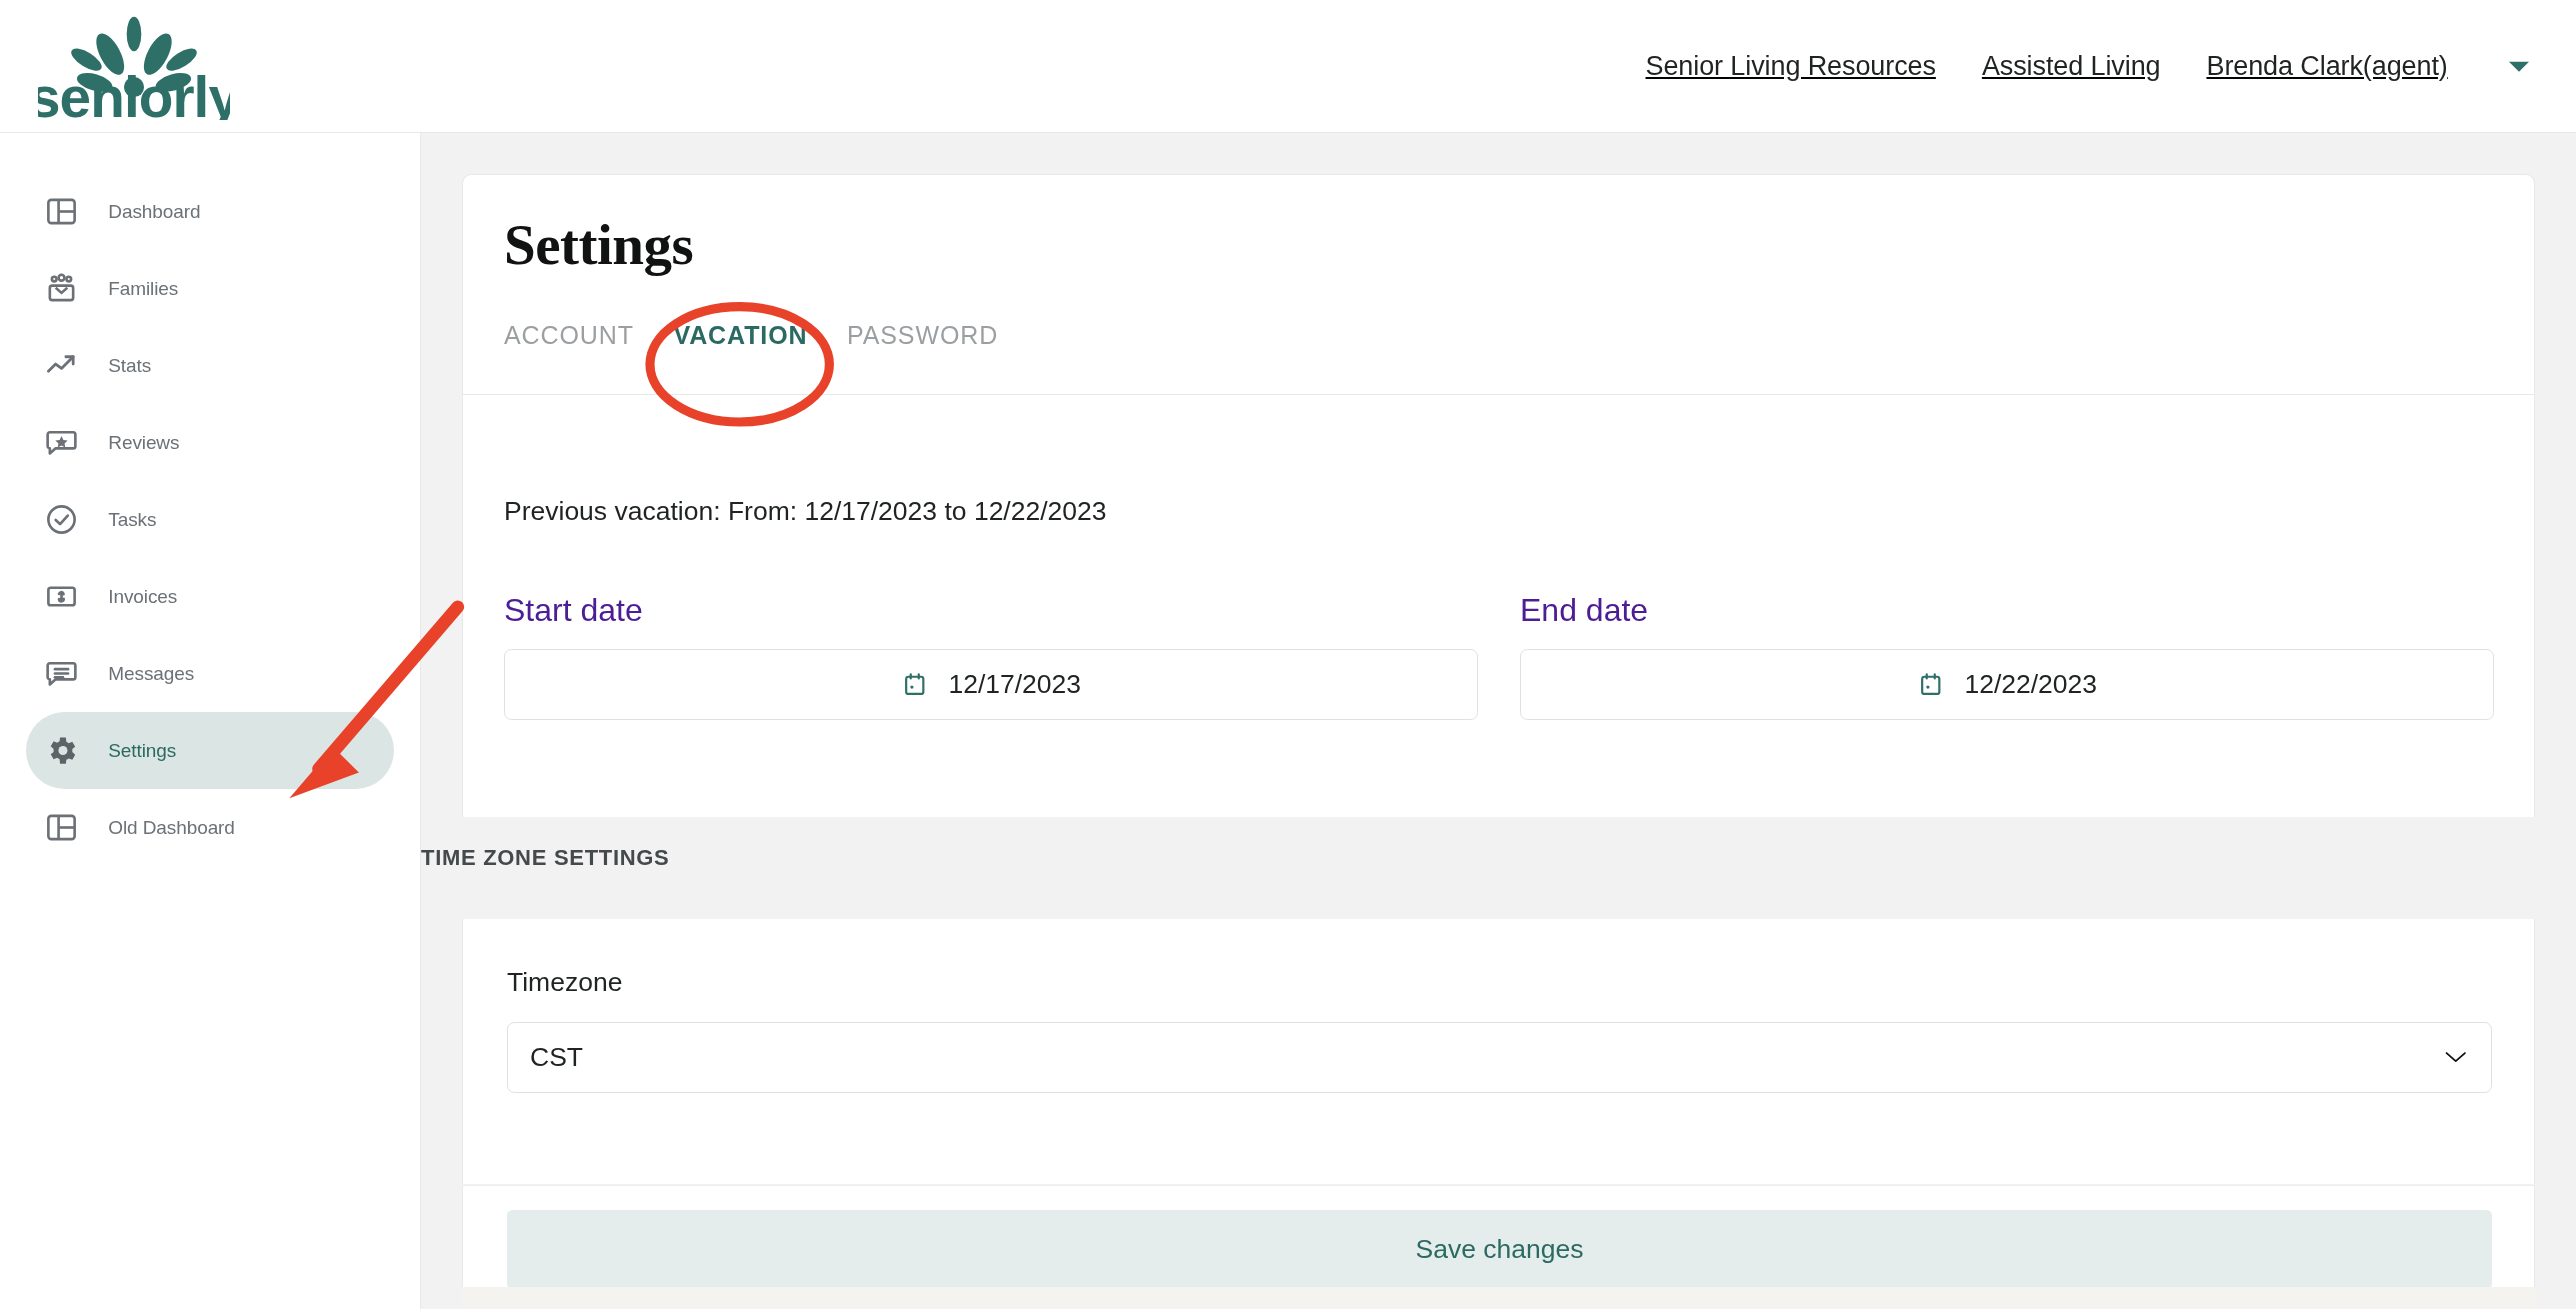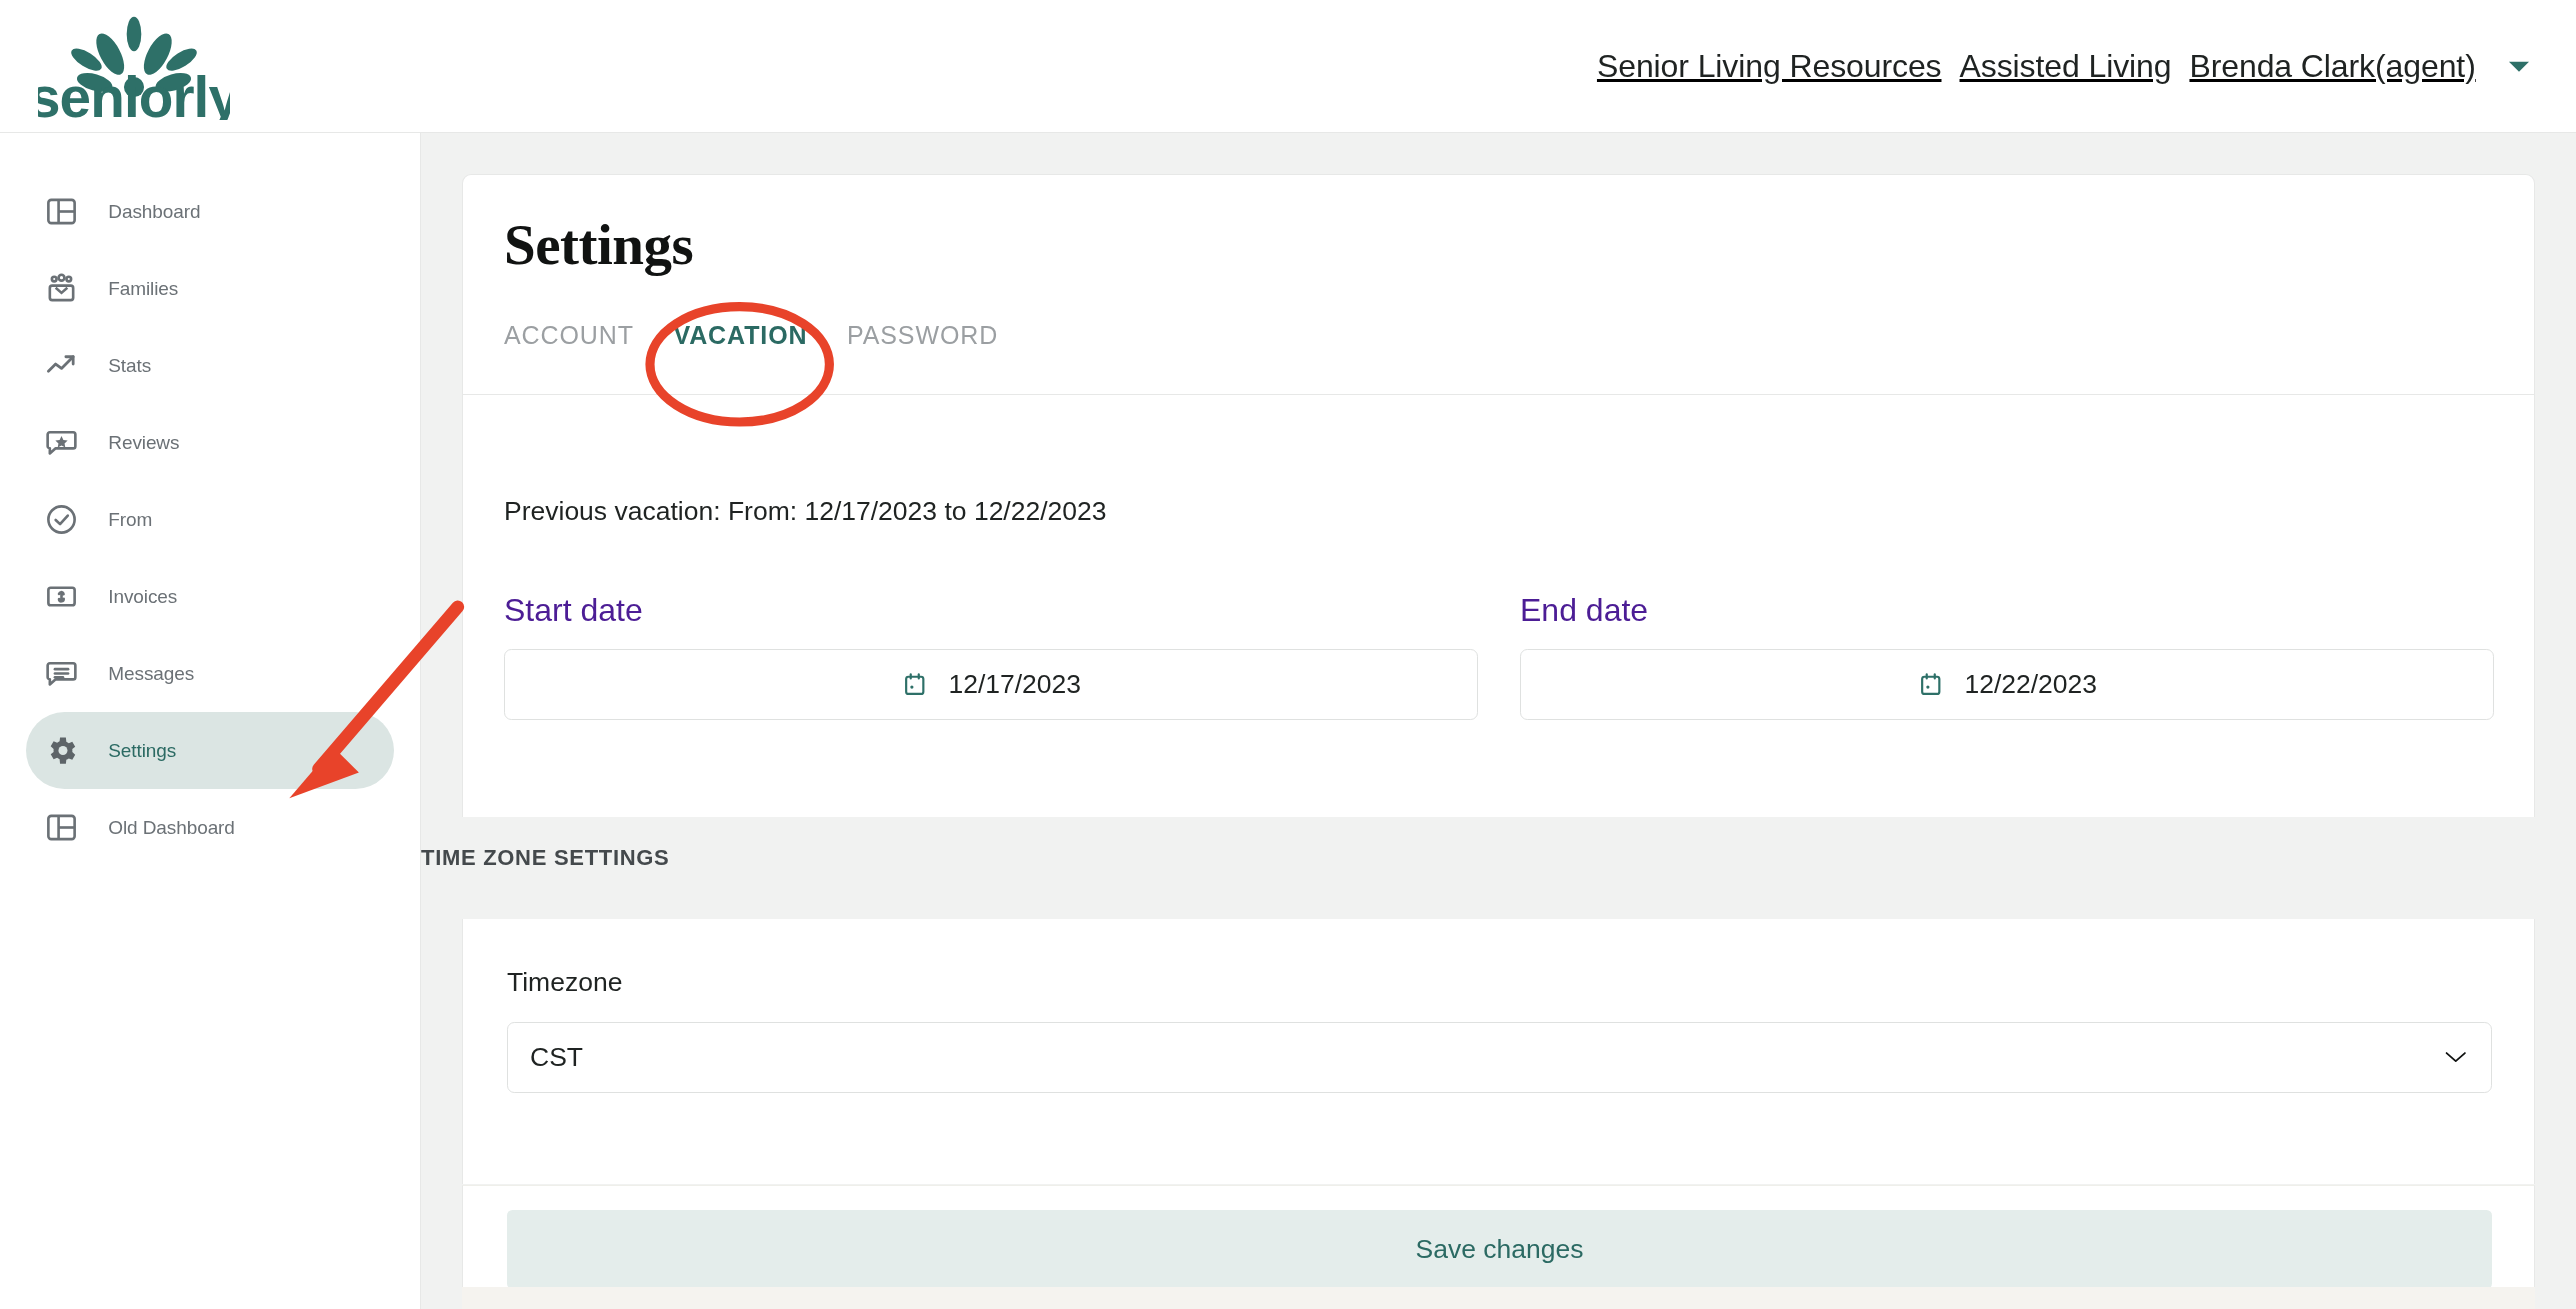--- a/index.html
+++ b/index.html
@@ -14,22 +14,22 @@
   
   .header {
     position: absolute; left:0; top:0; width:2576px; height:133px;
     background:#ffffff; border-bottom:0.9px solid #e7e8e7;
     display:flex; align-items:center; justify-content:space-between;text-decoration:underline;
   }
   .logo-wrap { display:flex; align-items:center; padding-left:38px; }
   .logo { display:flex; flex-direction:column; align-items:center; }
   .logo svg { display:block; }
   .header-nav {
-    display:flex; align-items:center; gap:18px; padding-right:38px;
-    font-size:32px; color:#1f2322; letter-spacing:-0.1px;
+    display:flex; align-items:center; gap:46px; padding-right:38px;
+    font-size:27px; color:#1f2322; letter-spacing:-0.1px;
   }
   .header-nav .nav-link { cursor:pointer; white-space:nowrap; }
   .caret-btn { display:flex; align-items:center; padding:5.5px 7.3px 5.5px 13px; cursor:pointer; }
 
   
   .sidebar {
     position:absolute; left:0; top:133px; width:421px; height:1176px;
     background:#ffffff; border-right:0.9px solid #e7e8e7;
     padding-top:40px;
   }
@@ -214,21 +214,21 @@
       <span class="label">Reviews</span>
     </div>
 
     <div class="nav-item">
       <span class="ico">
         <svg width="35" height="35" viewBox="0 0 24 24" fill="none" stroke="#6b7176" stroke-width="1.8" stroke-linecap="round" stroke-linejoin="round">
           <circle cx="12" cy="12" r="9"></circle>
             <path d="M8 12.3 L11 15.2 L16.3 9.3"></path>
         </svg>
       </span>
-      <span class="label">From</span>
+      <span class="label">Tasks</span>
     </div>
 
     <div class="nav-item">
       <span class="ico">
         <svg width="35" height="35" viewBox="0 0 24 24" fill="none" stroke="#6b7176" stroke-width="1.8">
           <rect x="3" y="6" width="18" height="12" rx="1.6"></rect>
           <path d="M12 9 v6 M10.3 10.2 a1.6 1.6 0 0 1 3.1 .2 M13.5 13.6 a1.6 1.6 0 0 1 -3.2 .2" stroke-linecap="round"></path>
         </svg>
       </span>
       <span class="label">Invoices</span>

